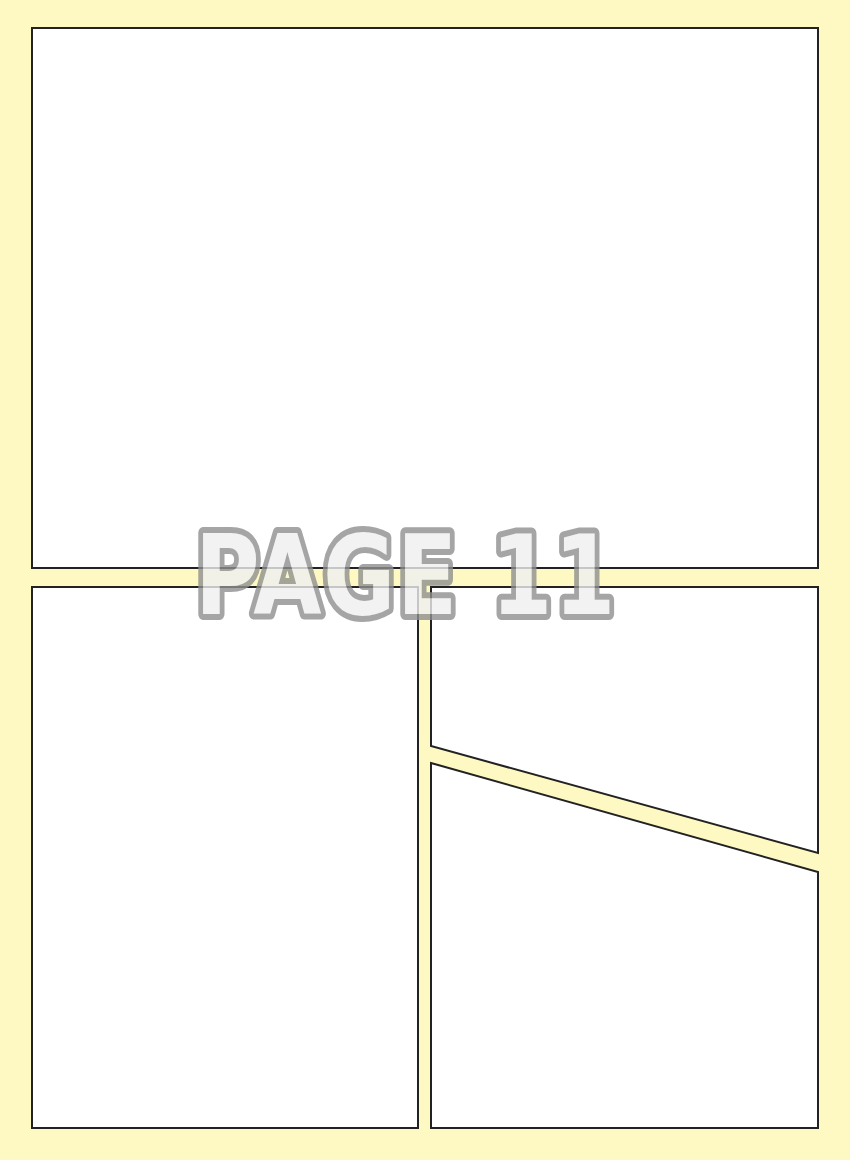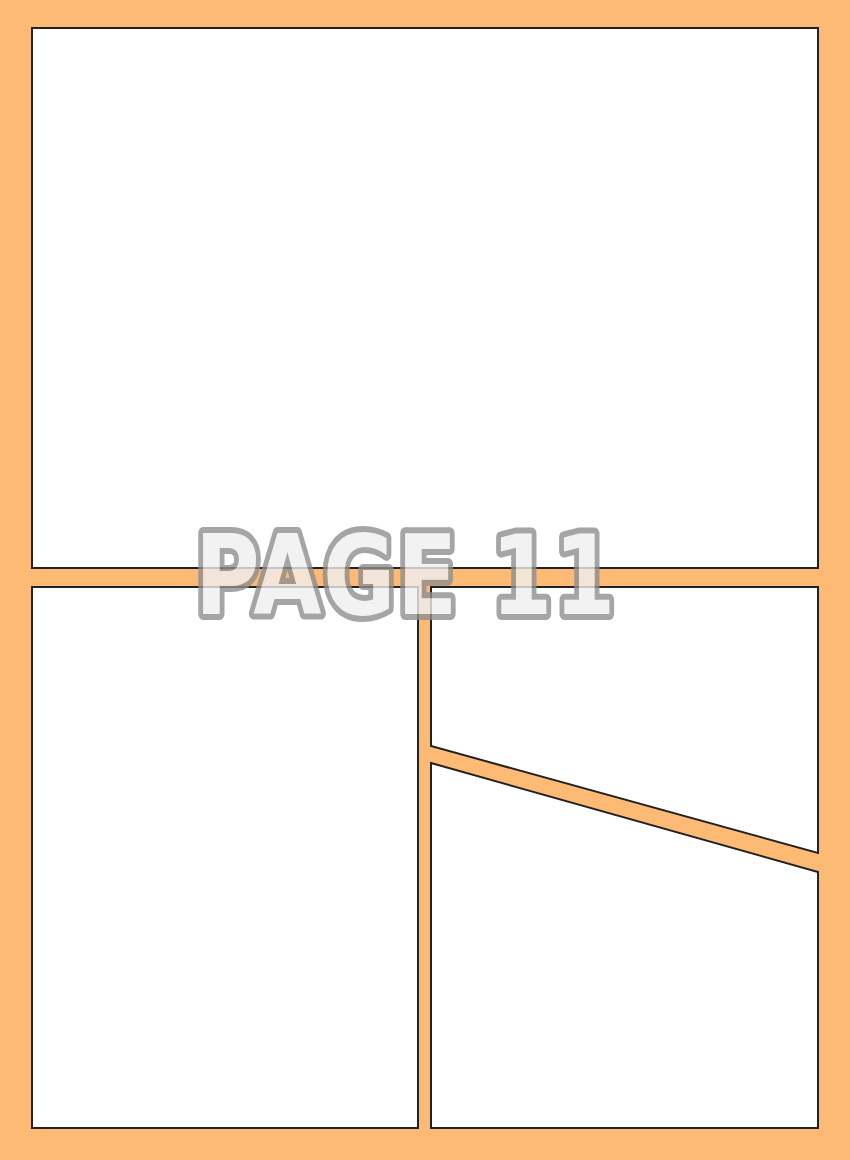--- a/index.html
+++ b/index.html
@@ -5,21 +5,21 @@
   html, body {
     margin: 0;
     padding: 0;
     background: #f2f2f2;
     font-family: "DejaVu Sans", sans-serif;
   }
   .page {
     position: relative;
     width: 850px;
     height: 1160px;
-    background: #fdba74;
+    background: #fef9c3;
     overflow: hidden;
   }
   .page svg {
     display: block;
     width: 850px;
     height: 1160px;
   }
   .panel {
     fill: #ffffff;
     stroke: #222222;

